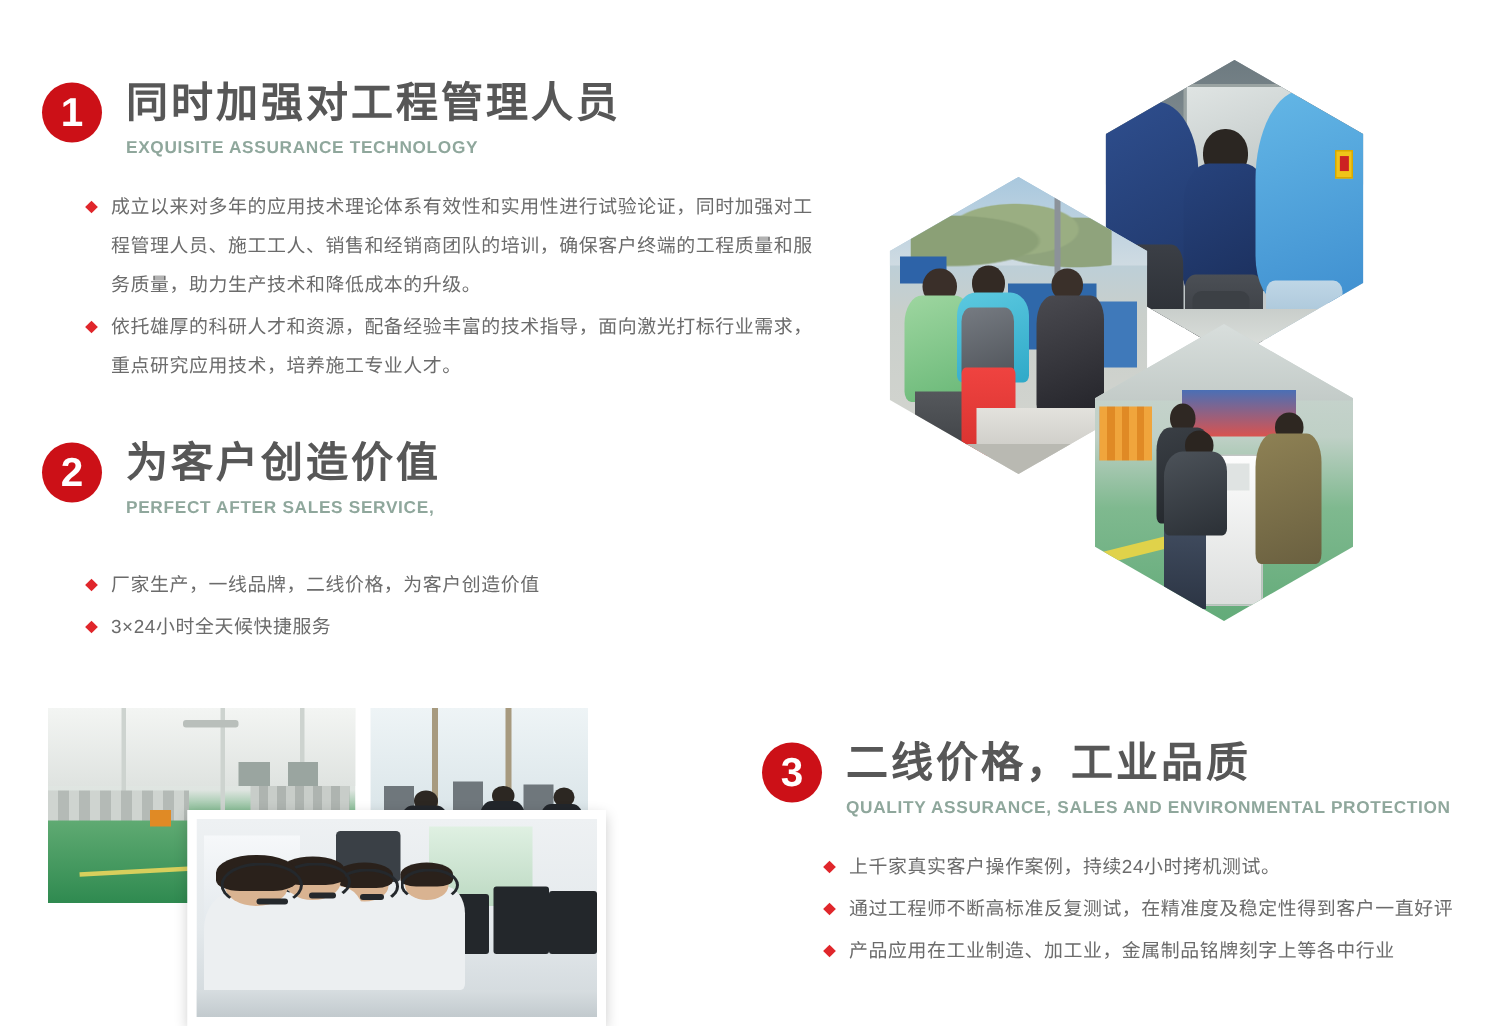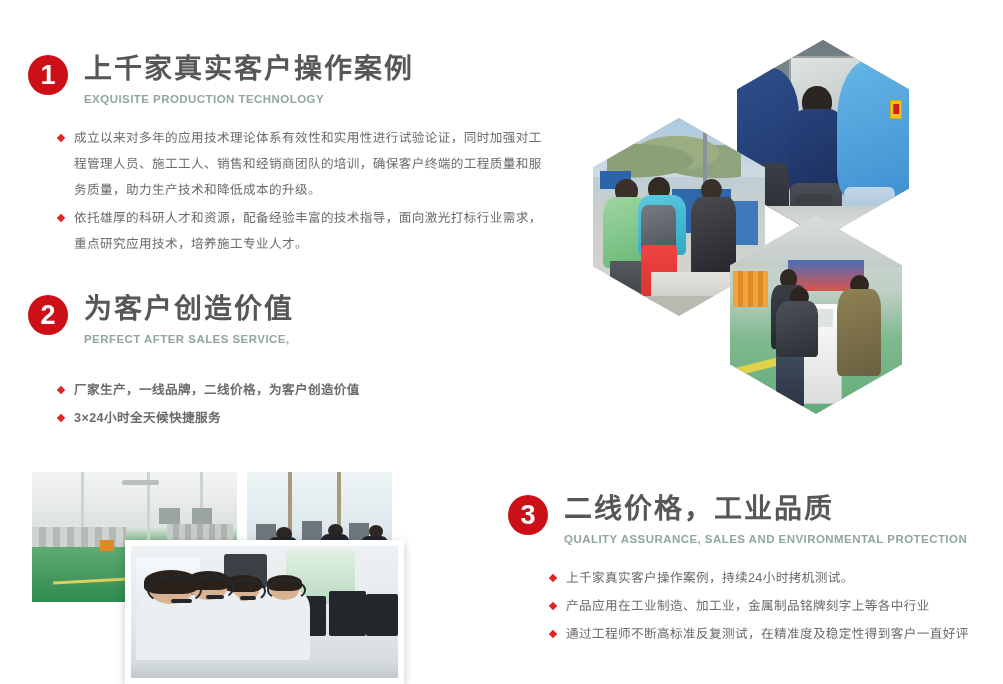--- a/index.html
+++ b/index.html
@@ -295,22 +295,22 @@
     background: linear-gradient(180deg,#d7dde0,#c2cace); }
 </style>
 </head>
 <body>
 
 <div class="page">
 
   <div class="section-head" style="left:28px; top:52px;">
     <div class="num-badge">1</div>
     <div class="head-text">
-      <div class="head-cn">上千家真实客户操作案例</div>
-      <div class="head-en">EXQUISITE PRODUCTION TECHNOLOGY</div>
+      <div class="head-cn">同时加强对工程管理人员</div>
+      <div class="head-en">EXQUISITE ASSURANCE TECHNOLOGY</div>
     </div>
   </div>
 
   <div class="bullets" style="left:58px; top:125px; width:490px;">
     <div class="bullet-row">
       <span class="diamond"></span>
       <span class="bullet-text">成立以来对多年的应用技术理论体系有效性和实用性进行试验论证，同时加强对工程管理人员、施工工人、销售和经销商团队的培训，确保客户终端的工程质量和服务质量，助力生产技术和降低成本的升级。</span>
     </div>
     <div class="bullet-row">
       <span class="diamond"></span>
@@ -319,21 +319,21 @@
   </div>
 
   <div class="section-head" style="left:28px; top:292px;">
     <div class="num-badge">2</div>
     <div class="head-text">
       <div class="head-cn">为客户创造价值</div>
       <div class="head-en">PERFECT AFTER SALES SERVICE,</div>
     </div>
   </div>
 
-  <div class="bullets" style="left:58px; top:377px; width:420px;font-weight:bold;">
+  <div class="bullets" style="left:58px; top:377px; width:420px;">
     <div class="bullet-row">
       <span class="diamond"></span>
       <span class="bullet-text">厂家生产，一线品牌，二线价格，为客户创造价值</span>
     </div>
     <div class="bullet-row">
       <span class="diamond"></span>
       <span class="bullet-text">3×24小时全天候快捷服务</span>
     </div>
   </div>
 
@@ -345,25 +345,25 @@
     </div>
   </div>
 
   <div class="bullets" style="left:550px; top:565px; width:430px;">
     <div class="bullet-row">
       <span class="diamond"></span>
       <span class="bullet-text">上千家真实客户操作案例，持续24小时拷机测试。</span>
     </div>
     <div class="bullet-row">
       <span class="diamond"></span>
+      <span class="bullet-text">通过工程师不断高标准反复测试，在精准度及稳定性得到客户一直好评</span>
+    </div>
+    <div class="bullet-row">
+      <span class="diamond"></span>
       <span class="bullet-text">产品应用在工业制造、加工业，金属制品铭牌刻字上等各中行业</span>
-    </div>
-    <div class="bullet-row">
-      <span class="diamond"></span>
-      <span class="bullet-text">通过工程师不断高标准反复测试，在精准度及稳定性得到客户一直好评</span>
     </div>
   </div>
 
   <div class="hex-cluster">
 
     <div class="hex" id="hex-top">
       <div class="scene s-top">
         <div class="wall"></div>
         <div class="machine"></div>
         <div class="man-left"></div>

